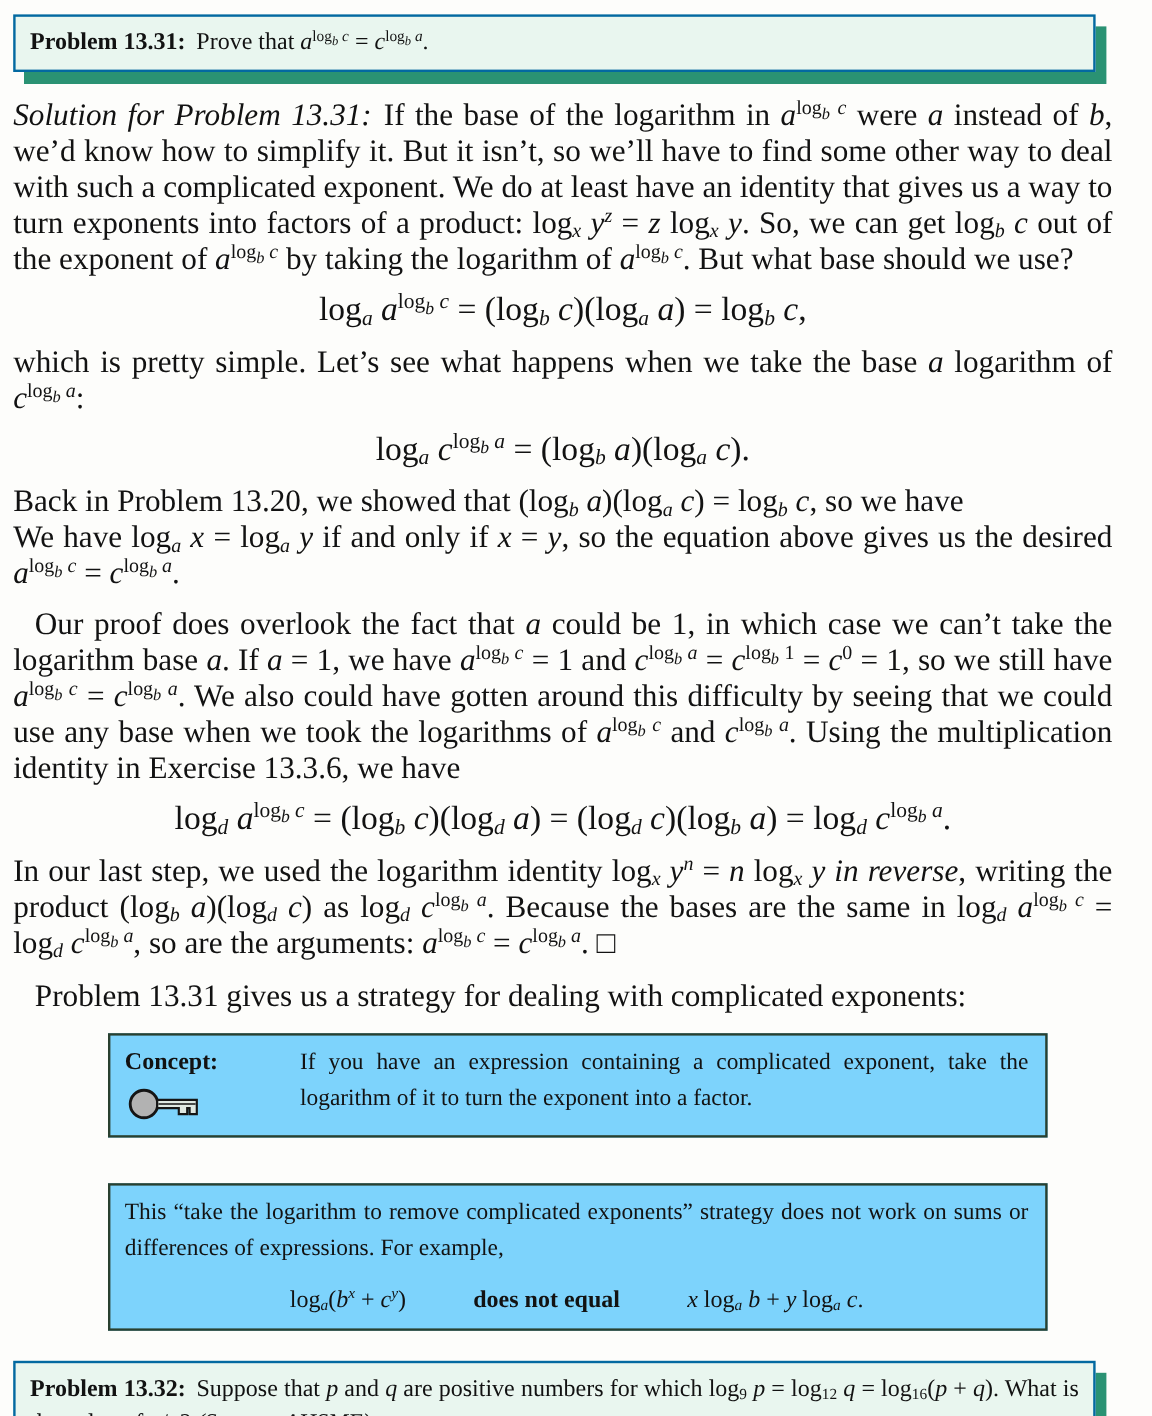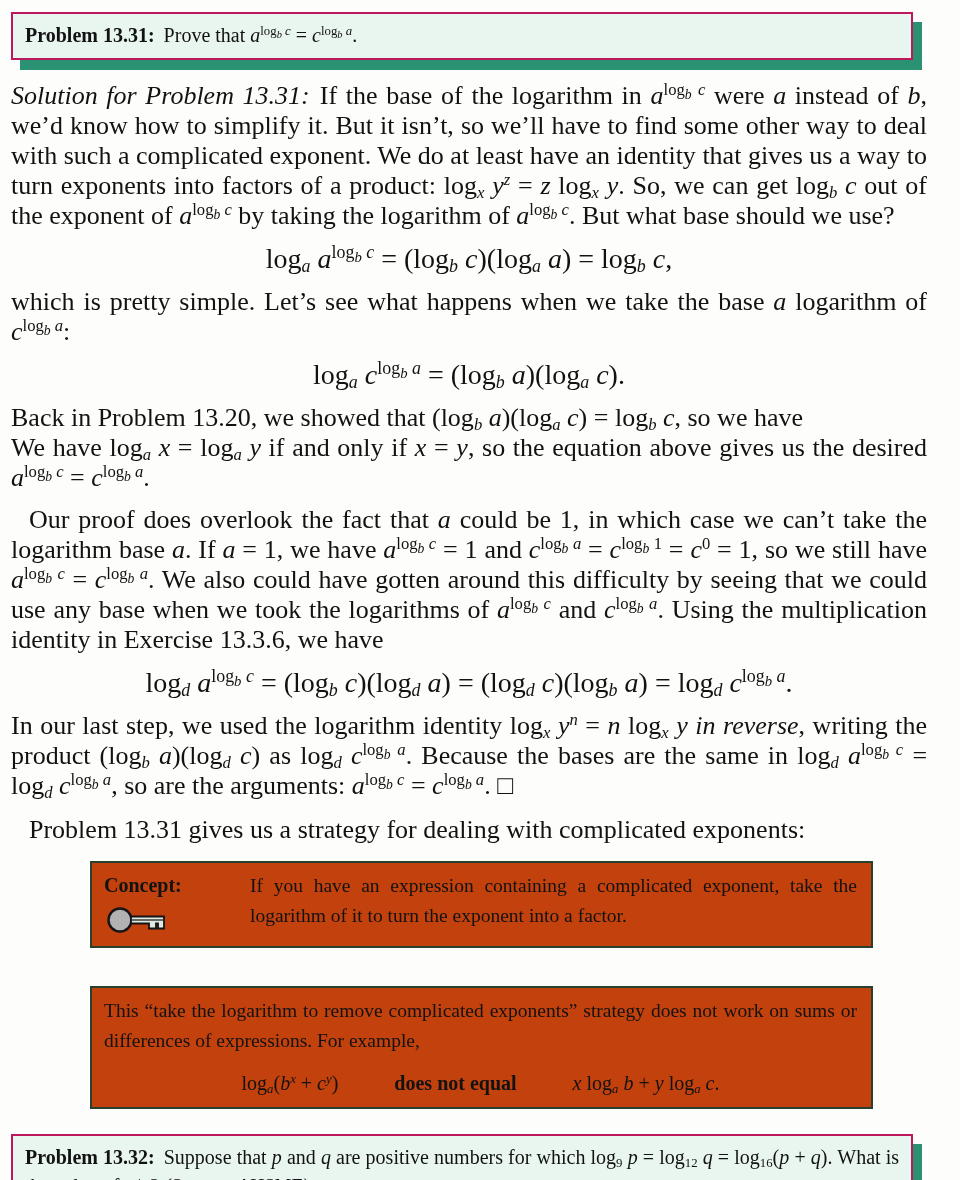--- a/index.html
+++ b/index.html
@@ -8,21 +8,21 @@
     overflow: hidden;
     background: #fdfdfb;
     font-family: "Liberation Serif", "DejaVu Serif", serif;
     color: #121212;
   }
   .page { padding: 12px 11px 0 11px; width: 938px; box-sizing: border-box; }
 
   
   .band {
     background: #e9f6ef;
-    border: 2px solid #be185d;
+    border: 2px solid #0369a1;
     box-shadow: 9px 10px 0 #2a9273;
     padding: 7px 12px 8px 12px;
     margin-right: 14px;
   }
   .band-text { margin: 0; font-size: 20px; line-height: 29px; text-align: justify; }
   .plabel { font-weight: bold; margin-right: 9px; }
   .band2 { margin-top: 25px; }
 
   
   .body-text { margin: 0; font-size: 26px; line-height: 30px; text-align: justify; }
@@ -35,21 +35,21 @@
 
   .display-eq { text-align: center; font-size: 28px; line-height: 38px; margin: 9px 0; }
 
   sup { font-size: 64%; vertical-align: 0.55em; line-height: 0; }
   sub { font-size: 64%; vertical-align: -0.22em; line-height: 0; }
   sup sub { font-size: 82%; vertical-align: -0.3em; }
 
   
   .callout {
     display: flex;
-    background: #c2410c;
+    background: #7dd3fc;
     border: 2px solid #29402f;
     width: 753px;
     margin-left: 79px;
     padding: 8px 14px 9px 12px;
   }
   .callout-left { flex: none; }
   .concept .callout-left { width: 146px; }
   .warning .callout-left { width: 184px; }
   .callout-label { font-weight: bold; font-size: 20px; line-height: 29px; }
   .callout-body { flex: 1; font-size: 19.5px; line-height: 30px; text-align: justify; }

